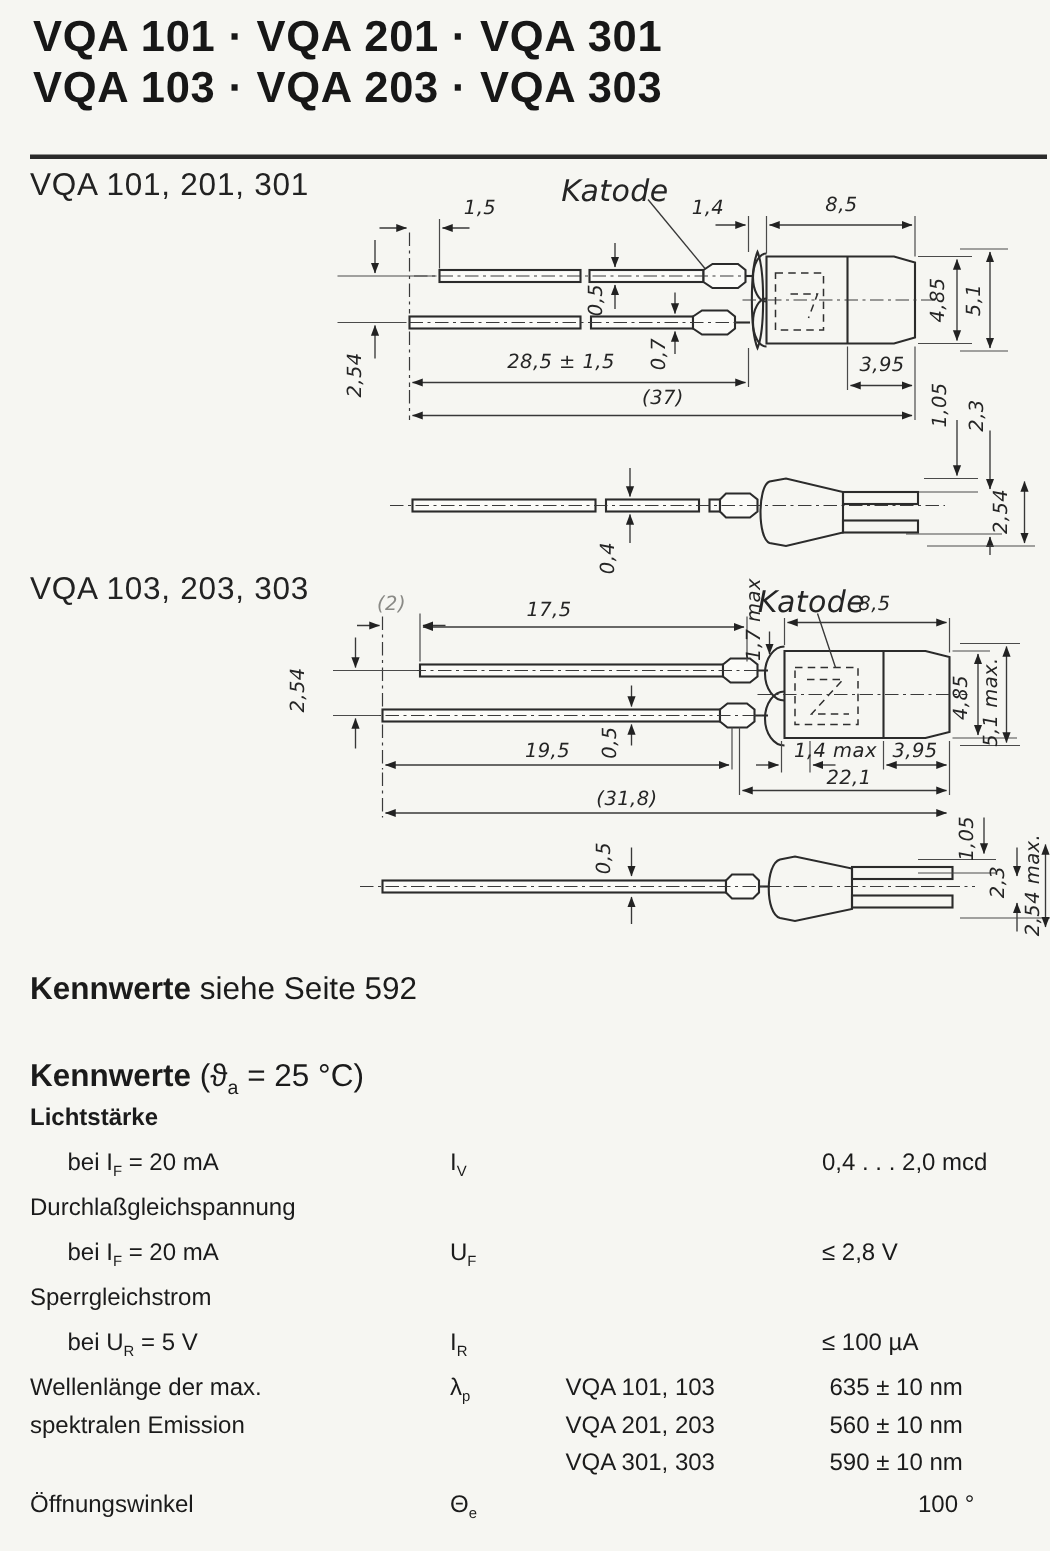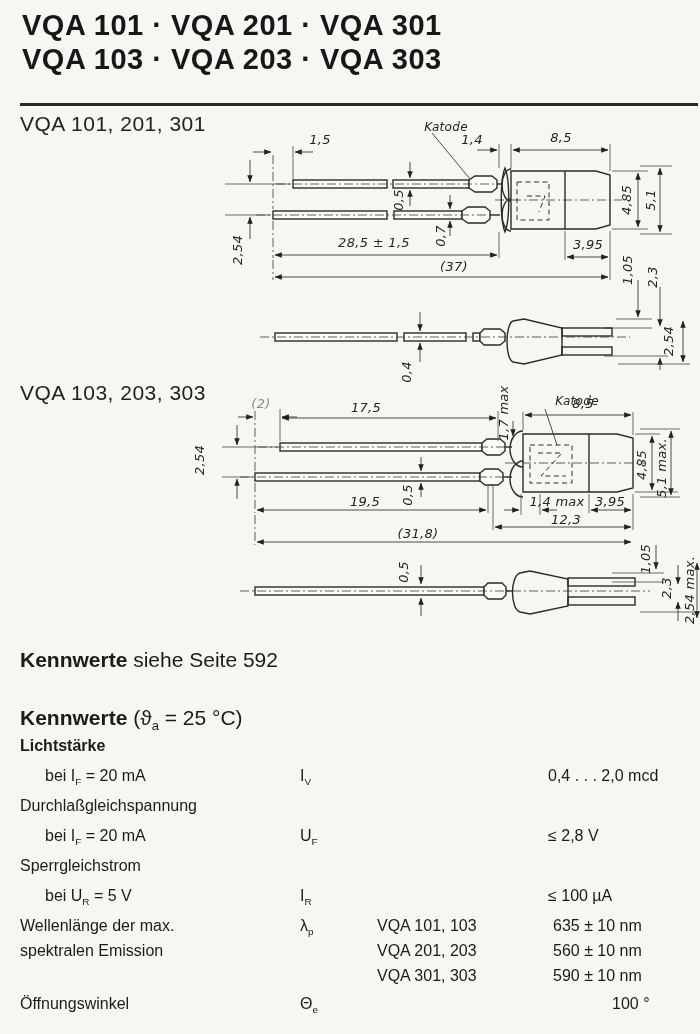--- a/index.html
+++ b/index.html
@@ -10,21 +10,21 @@
   .hdr{left:22px;top:8px;font-weight:bold;font-size:29px;line-height:34px;letter-spacing:0.5px;color:#171717;}
   .rule{left:20px;top:103px;width:678px;height:3px;background:#2a2a2a;}
   
   .sect{font-size:21px;color:#222;letter-spacing:0.5px;}
   
   .diag{left:0;width:700px;}
   .diag svg{position:absolute;left:0;top:0;}
   .dim{position:absolute;transform:translate(-50%,-50%);font:italic 13px "DejaVu Sans",sans-serif;
        color:#252525;white-space:nowrap;letter-spacing:0.3px;}
   .rot{transform:translate(-50%,-50%) rotate(-90deg);}
-  .kat{font-size:12px;margin-left:36px;}
+  .kat{font-size:20px;}
   .faint{color:#8a8a86;}
   
   .tline{font-size:21px;}
   .b{font-weight:bold;}
   sub{font-size:0.62em;}
   
   .trow{position:absolute;left:0;width:588px;height:26px;font-size:16px;}
   .tl{position:absolute;left:20px;white-space:nowrap;}
   .tl.ind{left:45px;}
   .sym{position:absolute;left:300px;white-space:nowrap;}
@@ -152,21 +152,21 @@
     </g>
   </svg>
 
   <span class="dim kat" style="left:410px;top:27px;">Katode</span>
   <span class="dim" style="left:320px;top:39px;">1,5</span>
   <span class="dim" style="left:472px;top:39px;">1,4</span>
   <span class="dim" style="left:561px;top:37px;">8,5</span>
   <span class="dim rot" style="left:398px;top:100px;">0,5</span>
   <span class="dim rot" style="left:440px;top:136px;">0,7</span>
   <span class="dim" style="left:374px;top:142px;">28,5 ± 1,5</span>
-  <span class="dim" style="left:454px;top:166px;">(37)</span>
+  <span class="dim" style="left:442px;top:166px;">(37)</span>
   <span class="dim rot" style="left:237px;top:150px;">2,54</span>
   <span class="dim rot" style="left:626px;top:100px;">4,85</span>
   <span class="dim rot" style="left:650px;top:100px;">5,1</span>
   <span class="dim" style="left:588px;top:144px;">3,95</span>
   <span class="dim rot" style="left:627px;top:170px;">1,05</span>
   <span class="dim rot" style="left:652px;top:177px;">2,3</span>
   <span class="dim rot" style="left:406px;top:272px;">0,4</span>
   <span class="dim rot" style="left:668px;top:241px;">2,54</span>
 </div>
 
@@ -276,21 +276,21 @@
   <span class="dim kat" style="left:541px;top:26px;">Katode</span>
   <span class="dim faint" style="left:261px;top:28px;">(2)</span>
   <span class="dim" style="left:366px;top:32px;">17,5</span>
   <span class="dim rot" style="left:503px;top:38px;">1,7 max</span>
   <span class="dim" style="left:583px;top:28px;">8,5</span>
   <span class="dim rot" style="left:199px;top:85px;">2,54</span>
   <span class="dim rot" style="left:407px;top:120px;">0,5</span>
   <span class="dim" style="left:365px;top:126px;">19,5</span>
   <span class="dim" style="left:557px;top:126px;">1,4 max</span>
   <span class="dim" style="left:610px;top:126px;">3,95</span>
-  <span class="dim" style="left:566px;top:144px;">12,3</span>
+  <span class="dim" style="left:566px;top:144px;">22,1</span>
   <span class="dim" style="left:418px;top:158px;">(31,8)</span>
   <span class="dim rot" style="left:641px;top:90px;">4,85</span>
   <span class="dim rot" style="left:661px;top:93px;">5,1 max.</span>
   <span class="dim rot" style="left:403px;top:197px;">0,5</span>
   <span class="dim rot" style="left:645px;top:184px;">1,05</span>
   <span class="dim rot" style="left:666px;top:213px;">2,3</span>
   <span class="dim rot" style="left:689px;top:215px;">2,54 max.</span>
 </div>
 
 <div class="abs tline" style="left:20px;top:648px;">

